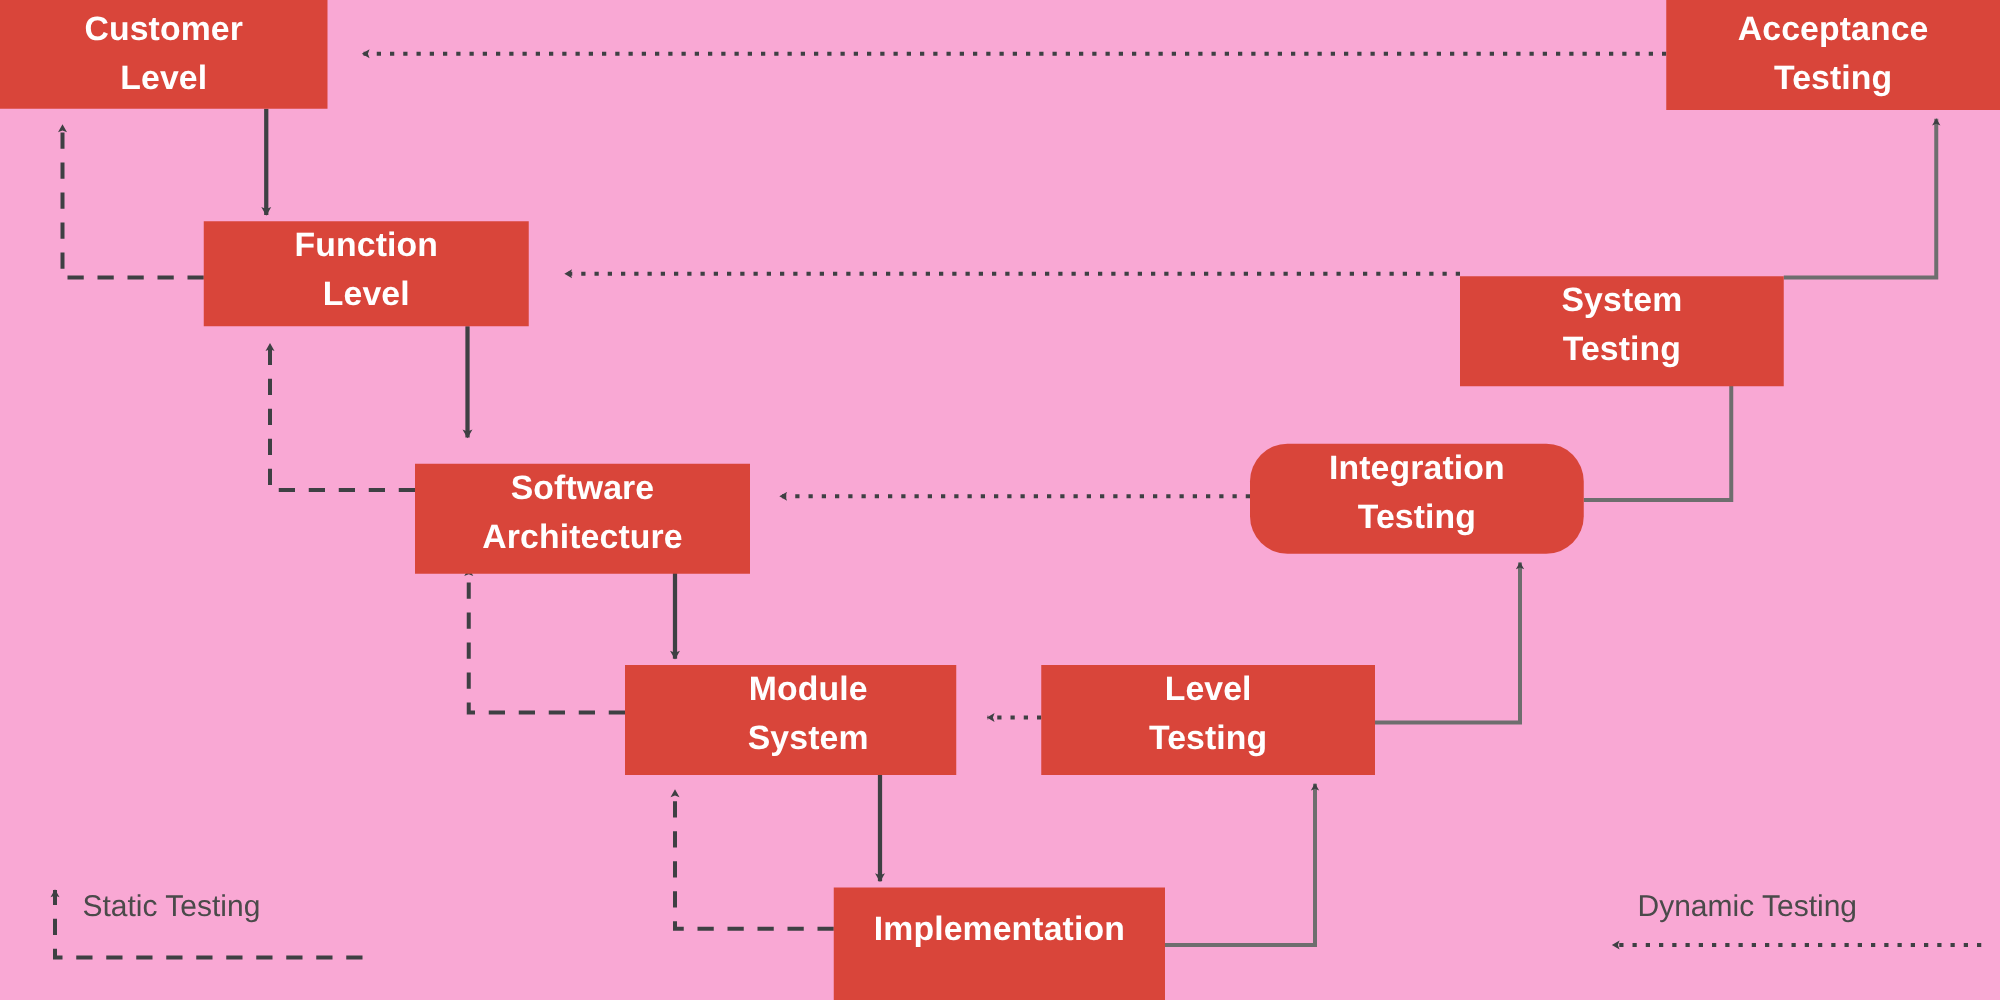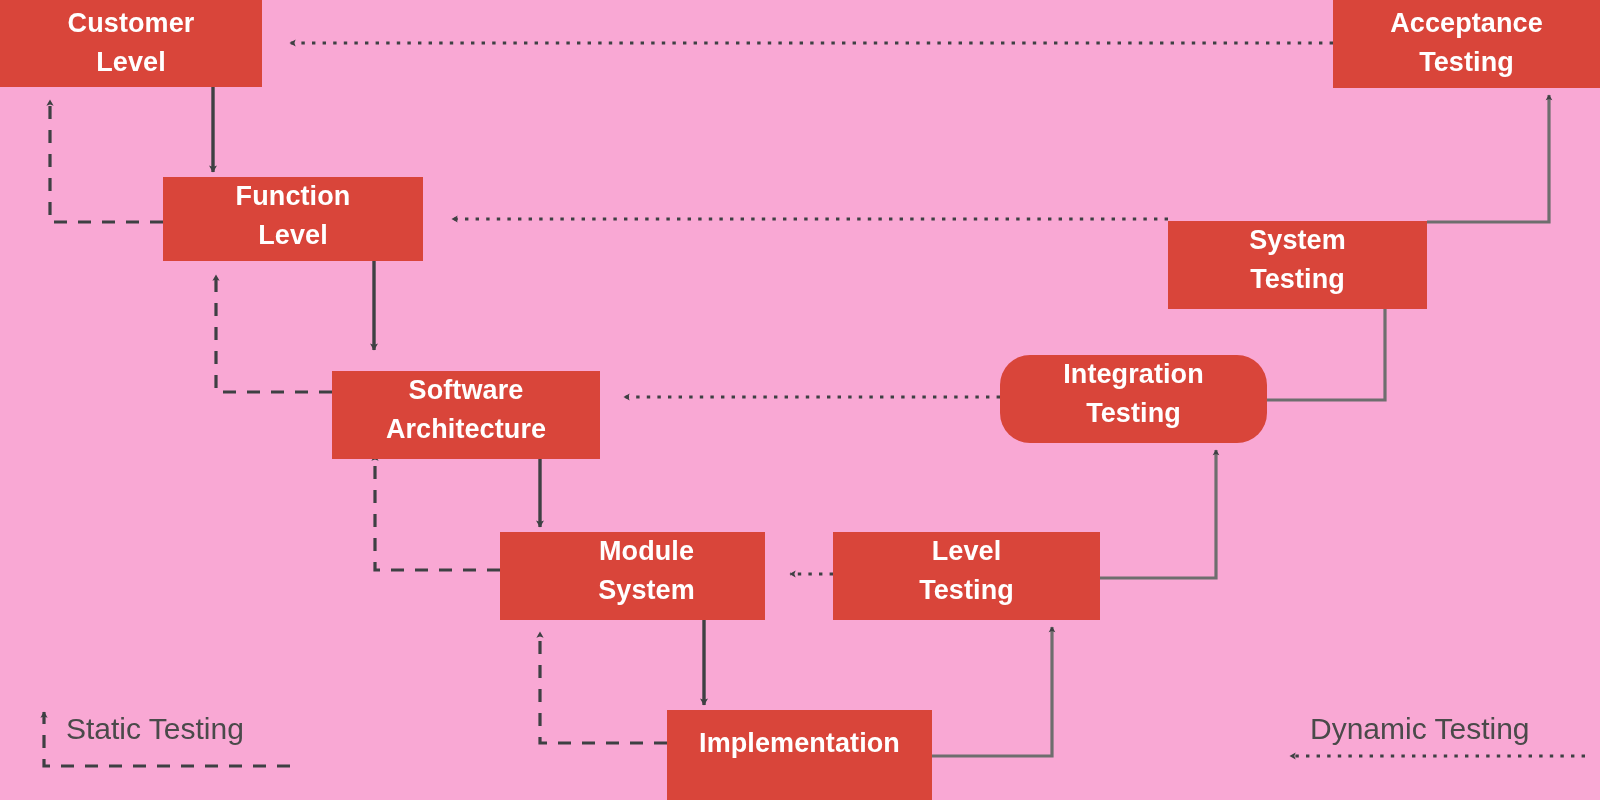--- a/index.html
+++ b/index.html
@@ -52,21 +52,21 @@
   #node-system-testing      { left: 1168px; top: 177px; width: 259px; height: 88px; margin-top: 44px;  }
   #node-acceptance-testing  { left: 1333px; top: -16px; width: 267px; height: 104px; }
 
   #node-implementation { justify-content: flex-start; padding-top: 14px; }
   #node-customer-level { justify-content: flex-end; padding-bottom: 5px; }
   #node-acceptance-testing { justify-content: flex-end; padding-bottom: 6px; }
 
   .phase-label {
     position: absolute;
     color: #4A4A4A;
-    font-size: 30px;
+    font-size: 24px;
     font-weight: normal;
     white-space: nowrap;
     z-index: 4;
   }
   #label-static-testing  { left: 66px;   top: 712px; }
   #label-dynamic-testing { left: 1310px; top: 712px; }
 </style>
 </head>
 <body>
 

